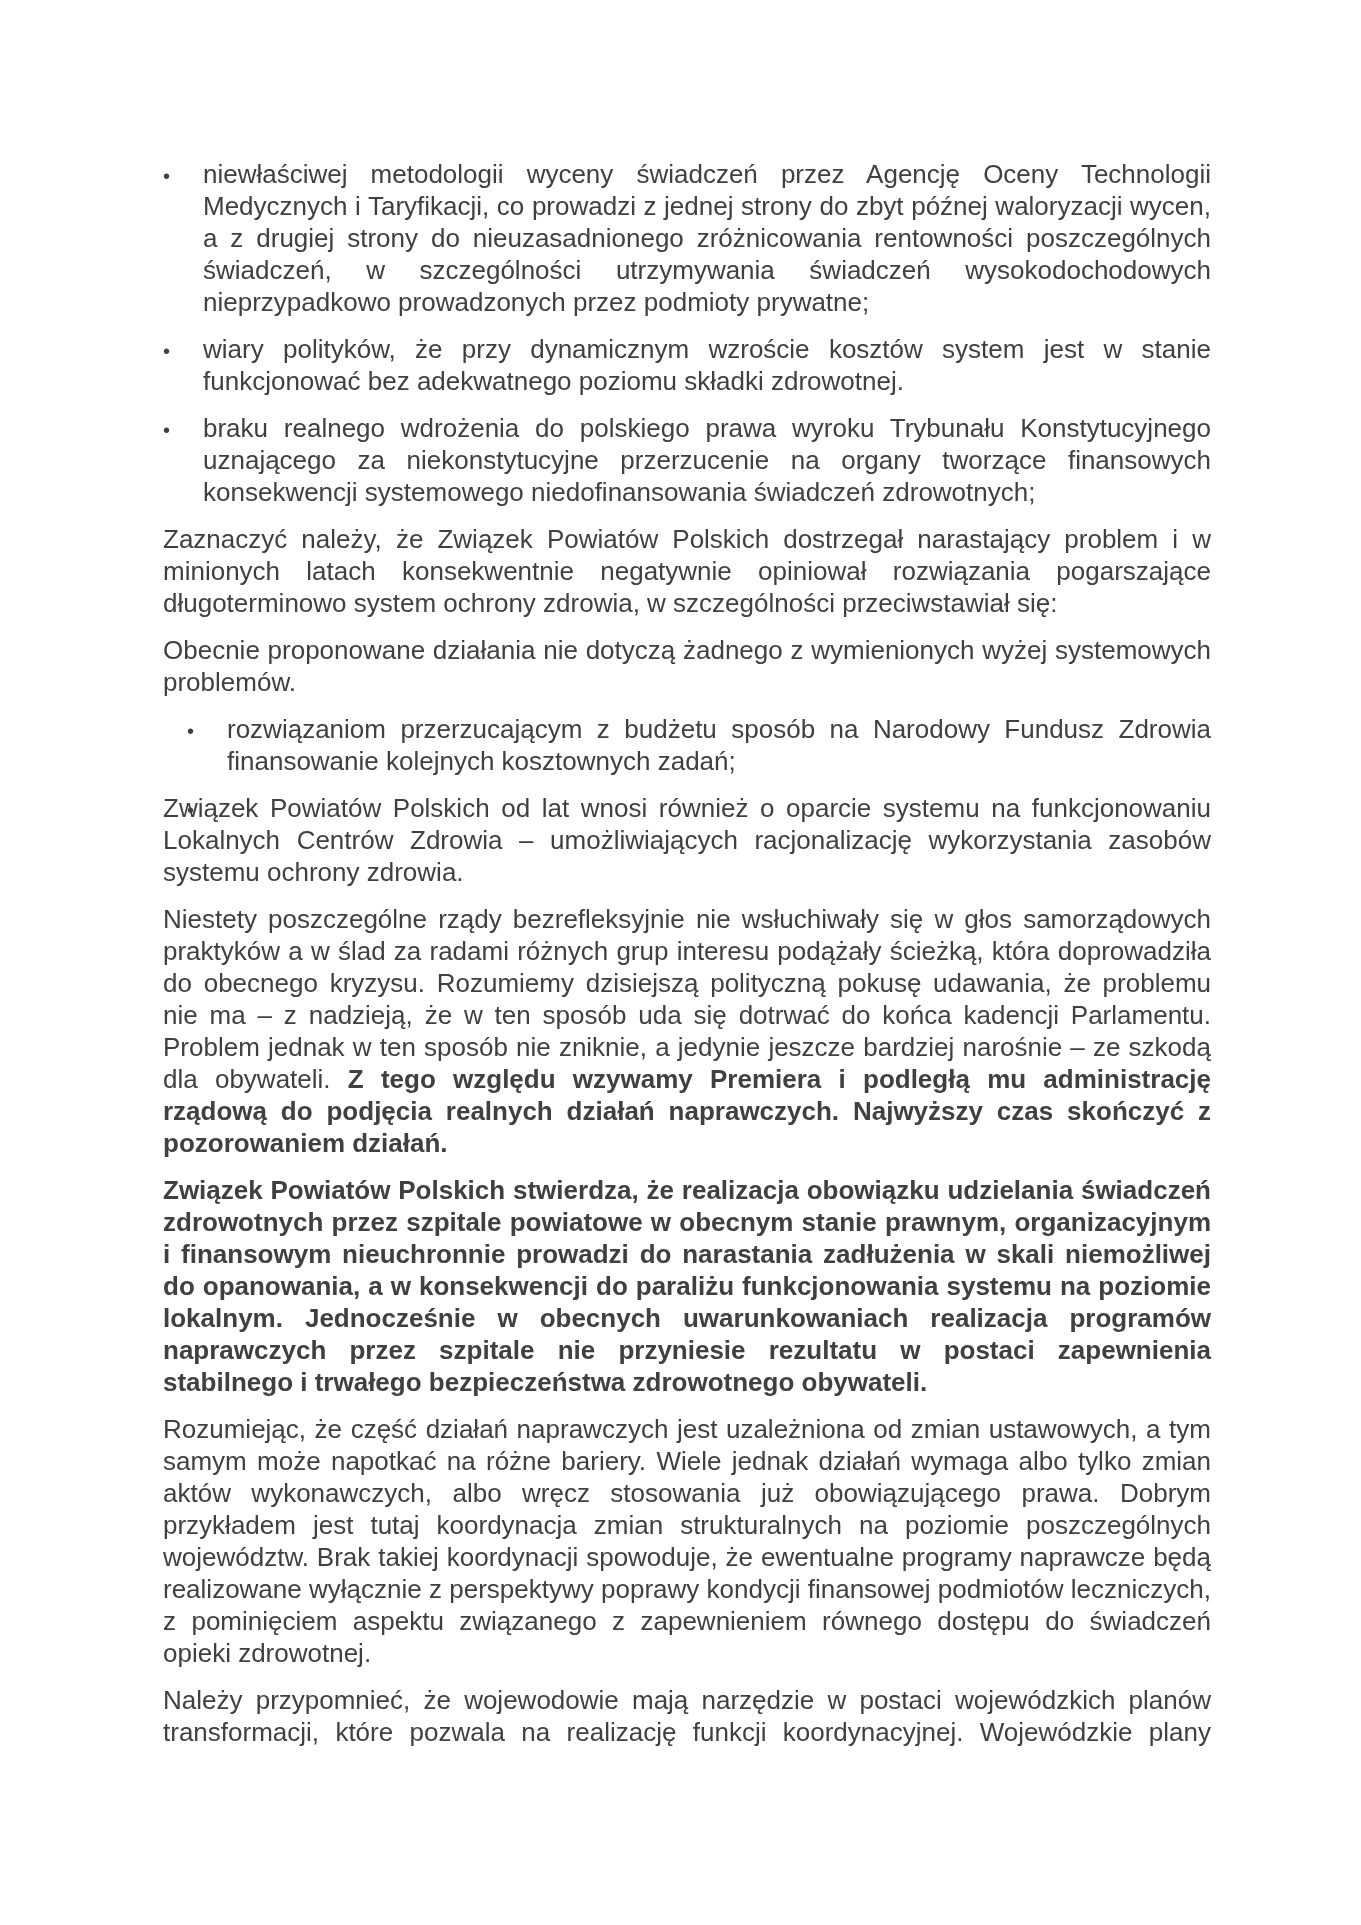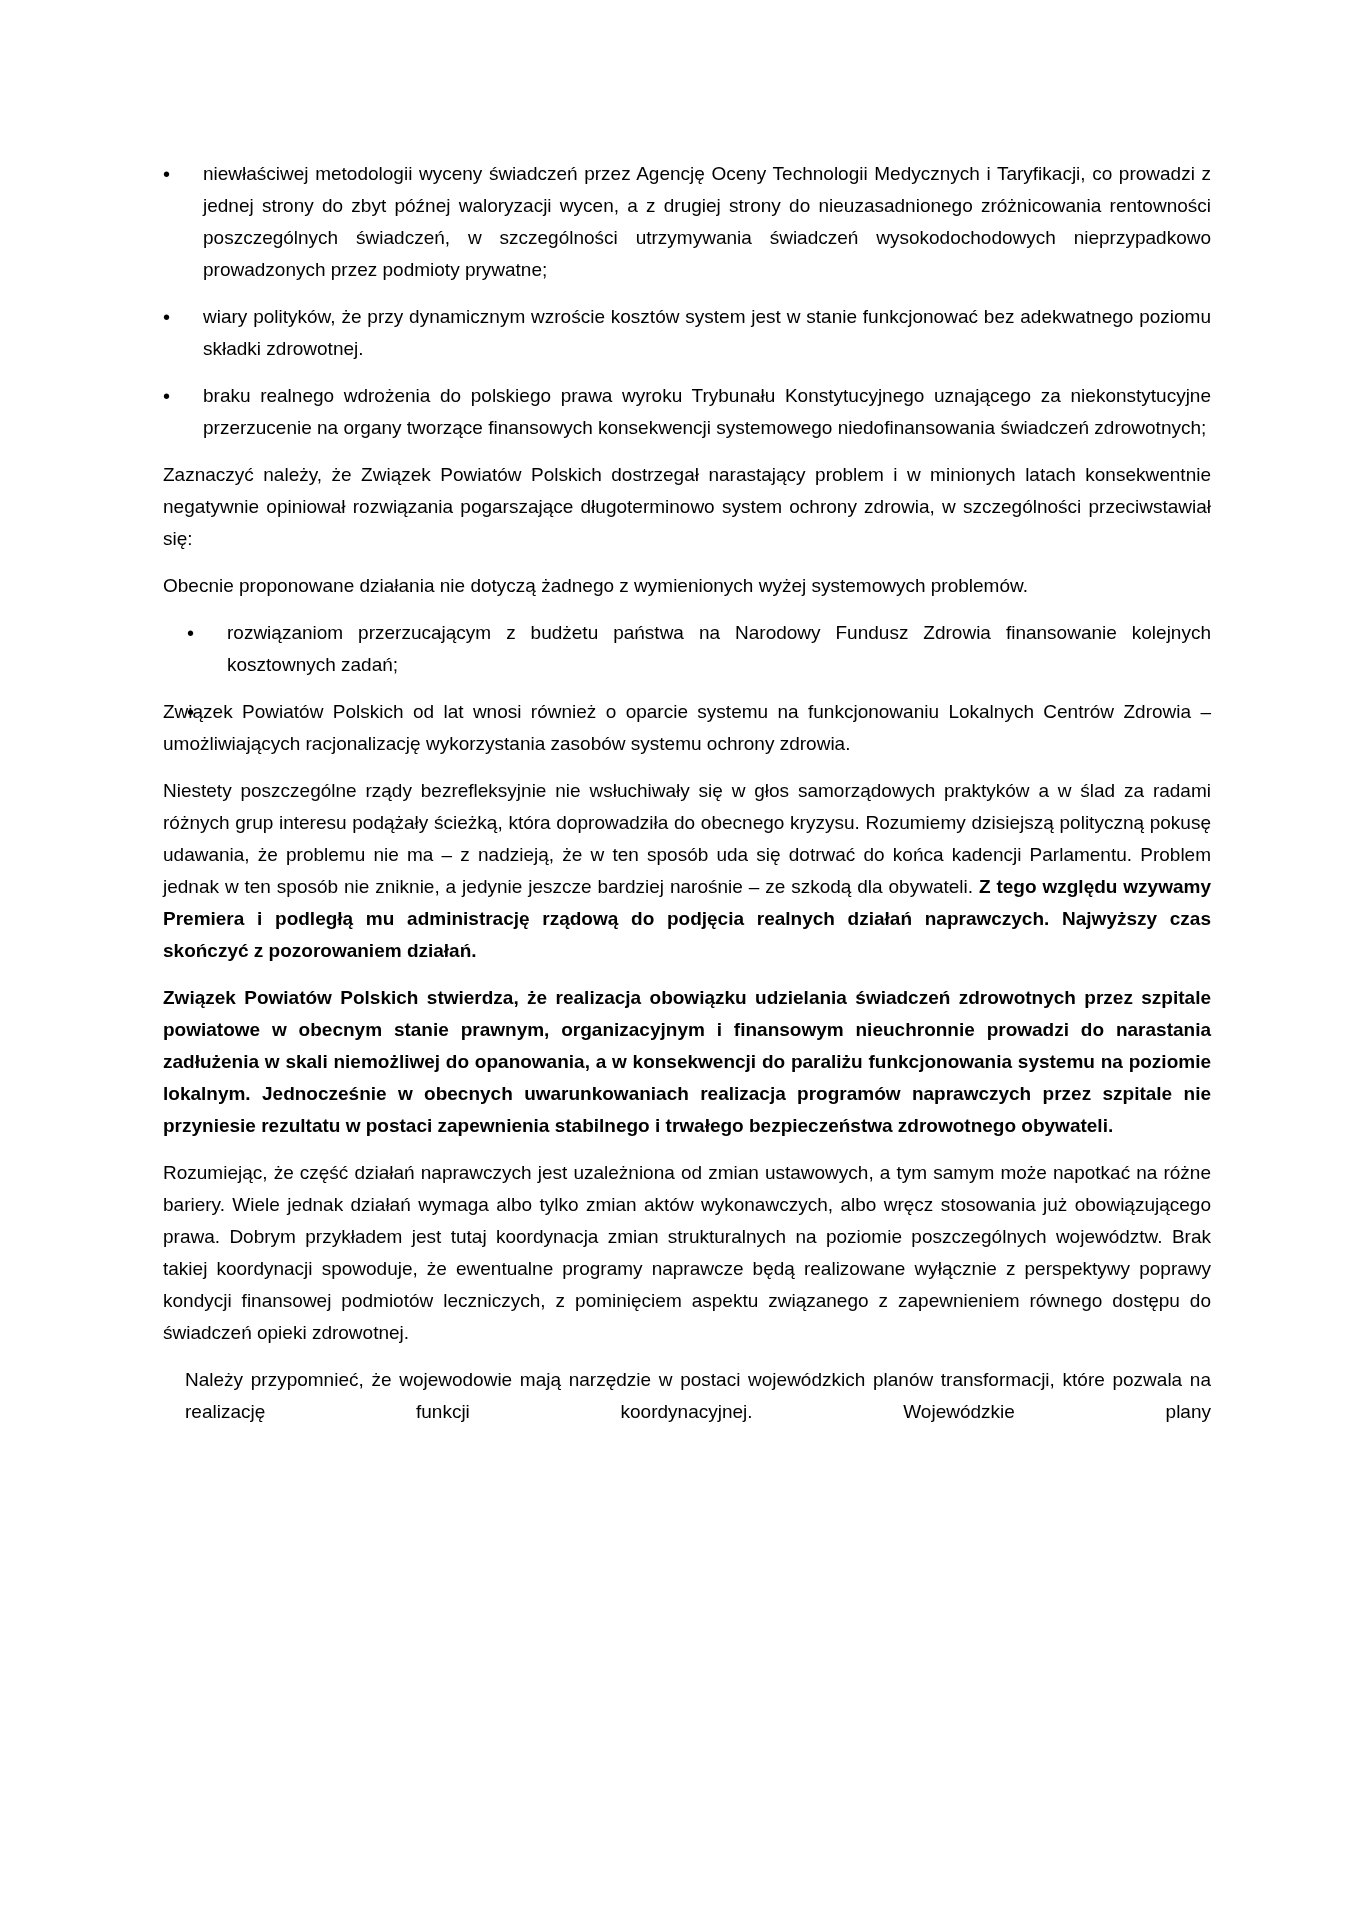--- a/index.html
+++ b/index.html
@@ -1,20 +1,20 @@
 <!DOCTYPE html>
 <html><head>
 <meta charset="utf-8">
 <style>
   html, body { margin: 0; padding: 0; background: #ffffff; }
   body { width: 1361px; height: 1925px; position: relative; overflow: hidden; }
   .page {
     position: absolute; left: 163px; top: 158px; width: 1048px;
-    font-family: "Liberation Sans", sans-serif; font-size: 19px; line-height: 32px;
-    color: #000000;
+    font-family: "Liberation Sans", sans-serif; font-size: 26px; line-height: 32px;
+    color: #404040;
   }
   p { margin: 0 0 15px 0; text-align: justify; }
   ul { list-style: none; margin: 0; padding: 0; }
   li { position: relative; text-align: justify; margin: 0 0 15px 0; }
   ul.l1 li { padding-left: 40px; }
   ul.l1 li .bullet { position: absolute; left: 0; top: 0; width: 20px; }
   ul.l2 li { padding-left: 64px; }
   ul.l2 li .bullet { position: absolute; left: 24px; top: 0; width: 20px; }
   .bullet::before { content: "\2022"; font-size: 20px; }
   .b { font-weight: bold; }
@@ -24,21 +24,21 @@
 
 <div class="page">
   <ul class="l1">
     <li><span class="bullet"></span><span>niewłaściwej metodologii wyceny świadczeń przez Agencję Oceny Technologii Medycznych i Taryfikacji, co prowadzi z jednej strony do zbyt późnej waloryzacji wycen, a z drugiej strony do nieuzasadnionego zróżnicowania rentowności poszczególnych świadczeń, w szczególności utrzymywania świadczeń wysokodochodowych nieprzypadkowo prowadzonych przez podmioty prywatne;</span></li>
     <li><span class="bullet"></span><span>wiary polityków, że przy dynamicznym wzroście kosztów system jest w stanie funkcjonować bez adekwatnego poziomu składki zdrowotnej.</span></li>
     <li><span class="bullet"></span><span>braku realnego wdrożenia do polskiego prawa wyroku Trybunału Konstytucyjnego uznającego za niekonstytucyjne przerzucenie na organy tworzące finansowych konsekwencji systemowego niedofinansowania świadczeń zdrowotnych;</span></li>
   </ul>
   <p>Zaznaczyć należy, że Związek Powiatów Polskich dostrzegał narastający problem i w minionych latach konsekwentnie negatywnie opiniował rozwiązania pogarszające długoterminowo system ochrony zdrowia, w szczególności przeciwstawiał się:</p>
   <p>Obecnie proponowane działania nie dotyczą żadnego z wymienionych wyżej systemowych problemów.</p>
   <ul class="l2">
-    <li><span class="bullet"></span><span>rozwiązaniom przerzucającym z budżetu państwa na Narodowy Fundusz Zdrowia finansowanie kolejnych kosztownych zadań;</span></li>
+    <li><span class="bullet"></span><span>rozwiązaniom przerzucającym z budżetu sposób na Narodowy Fundusz Zdrowia finansowanie kolejnych kosztownych zadań;</span></li>
     <li><span class="bullet"></span></li>
   </ul>
   <p>Związek Powiatów Polskich od lat wnosi również o oparcie systemu na funkcjonowaniu Lokalnych Centrów Zdrowia – umożliwiających racjonalizację wykorzystania zasobów systemu ochrony zdrowia.</p>
   <p><span>Niestety poszczególne rządy bezrefleksyjnie nie wsłuchiwały się w głos samorządowych praktyków a w ślad za radami różnych grup interesu podążały ścieżką, która doprowadziła do obecnego kryzysu. Rozumiemy dzisiejszą polityczną pokusę udawania, że problemu nie ma – z nadzieją, że w ten sposób uda się dotrwać do końca kadencji Parlamentu. Problem jednak w ten sposób nie zniknie, a jedynie jeszcze bardziej narośnie – ze szkodą dla obywateli. </span><span class="b">Z tego względu wzywamy Premiera i podległą mu administrację rządową do podjęcia realnych działań naprawczych. Najwyższy czas skończyć z pozorowaniem działań.</span></p>
   <p class="b">Związek Powiatów Polskich stwierdza, że realizacja obowiązku udzielania świadczeń zdrowotnych przez szpitale powiatowe w obecnym stanie prawnym, organizacyjnym i finansowym nieuchronnie prowadzi do narastania zadłużenia w skali niemożliwej do opanowania, a w konsekwencji do paraliżu funkcjonowania systemu na poziomie lokalnym. Jednocześnie w obecnych uwarunkowaniach realizacja programów naprawczych przez szpitale nie przyniesie rezultatu w postaci zapewnienia stabilnego i trwałego bezpieczeństwa zdrowotnego obywateli.</p>
   <p>Rozumiejąc, że część działań naprawczych jest uzależniona od zmian ustawowych, a tym samym może napotkać na różne bariery. Wiele jednak działań wymaga albo tylko zmian aktów wykonawczych, albo wręcz stosowania już obowiązującego prawa. Dobrym przykładem jest tutaj koordynacja zmian strukturalnych na poziomie poszczególnych województw. Brak takiej koordynacji spowoduje, że ewentualne programy naprawcze będą realizowane wyłącznie z perspektywy poprawy kondycji finansowej podmiotów leczniczych, z pominięciem aspektu związanego z zapewnieniem równego dostępu do świadczeń opieki zdrowotnej.</p>
-  <p style="text-align-last: justify; margin-left: 22px;">Należy przypomnieć, że wojewodowie mają narzędzie w postaci wojewódzkich planów transformacji, które pozwala na realizację funkcji koordynacyjnej. Wojewódzkie plany</p>
+  <p style="text-align-last: justify;">Należy przypomnieć, że wojewodowie mają narzędzie w postaci wojewódzkich planów transformacji, które pozwala na realizację funkcji koordynacyjnej. Wojewódzkie plany</p>
 </div>
 
 </body></html>

